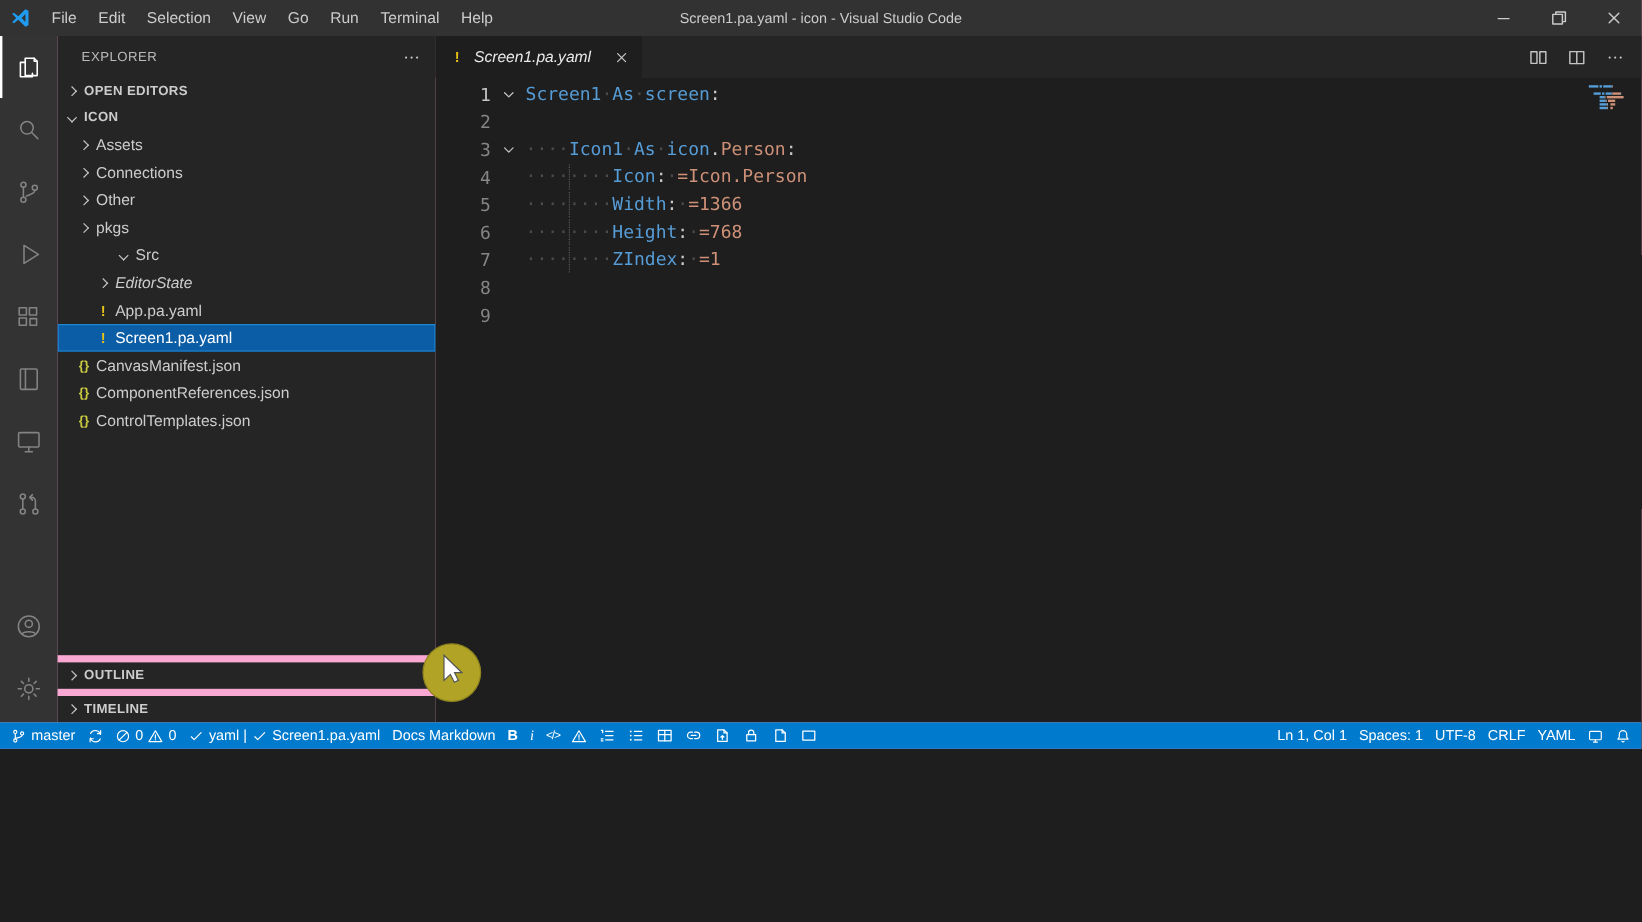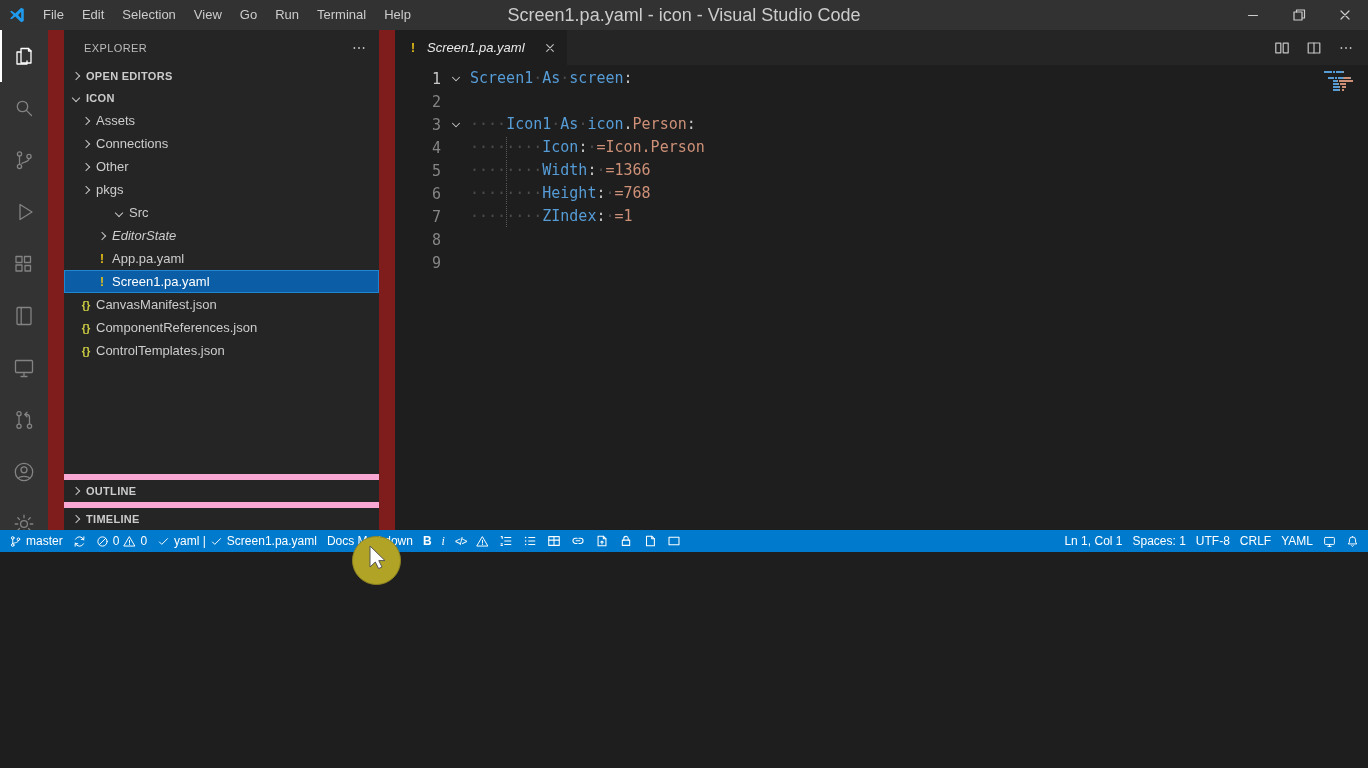--- a/index.html
+++ b/index.html
@@ -1,29 +1,29 @@
 <!DOCTYPE html>
 <html><head>
 <meta charset="utf-8">
 <style>
   html,body{margin:0;padding:0;width:1368px;height:768px;overflow:hidden;background:#1e1e1e;
     font-family:"Liberation Sans",sans-serif;color:#cccccc;-webkit-user-select:none;user-select:none;}
-  .window{width:1368px;height:552px;display:flex;flex-direction:column;position:relative;background:#7f1d1d;justify-content:center;}
+  .window{width:1368px;height:624px;display:flex;flex-direction:column;position:relative;background:#f9a8d4;justify-content:center;}
 
   
   .titlebar{height:30px;background:#323233;display:flex;align-items:center;flex:none;position:relative;z-index:5;}
   .logo{width:34px;display:flex;justify-content:center;align-items:center;}
   .menubar{display:flex;align-items:center;height:100%;}
   .menu-item{padding:0 9px;font-size:13px;color:#cccccc;line-height:30px;cursor:default;}
-  .window-title{position:absolute;left:50%;top:0;transform:translateX(-50%);font-size:18px;color:#cccccc;line-height:30px;white-space:nowrap;}
+  .window-title{position:absolute;left:50%;top:0;transform:translateX(-50%);font-size:12px;color:#cccccc;line-height:30px;white-space:nowrap;}
   .win-controls{margin-left:auto;display:flex;height:100%;}
   .win-btn{width:46px;height:30px;display:flex;align-items:center;justify-content:center;color:#cccccc;}
 
   
-  .main{flex:1;display:flex;min-height:0;gap:16px;}
+  .main{flex:1;display:flex;min-height:0;}
 
   
   .activitybar{width:48px;background:#333333;display:flex;flex-direction:column;flex:none;}
   .ab-group{display:flex;flex-direction:column;}
   .ab-bottom{margin-top:auto;padding-bottom:2px;}
   .ab-item{width:48px;height:52px;display:flex;align-items:center;justify-content:center;color:#838383;cursor:pointer;}
   .ab-item.active{color:#ffffff;box-shadow:inset 2px 0 0 #ffffff;}
   .ab-icon{display:flex;}
 
   

